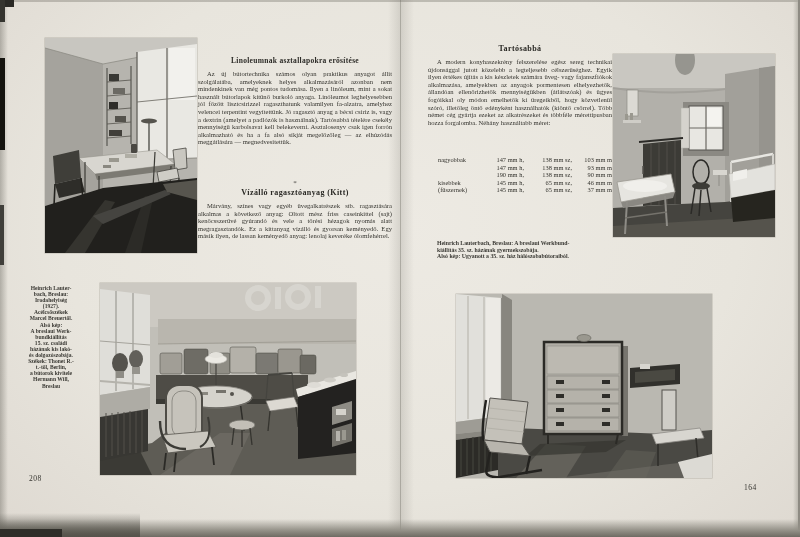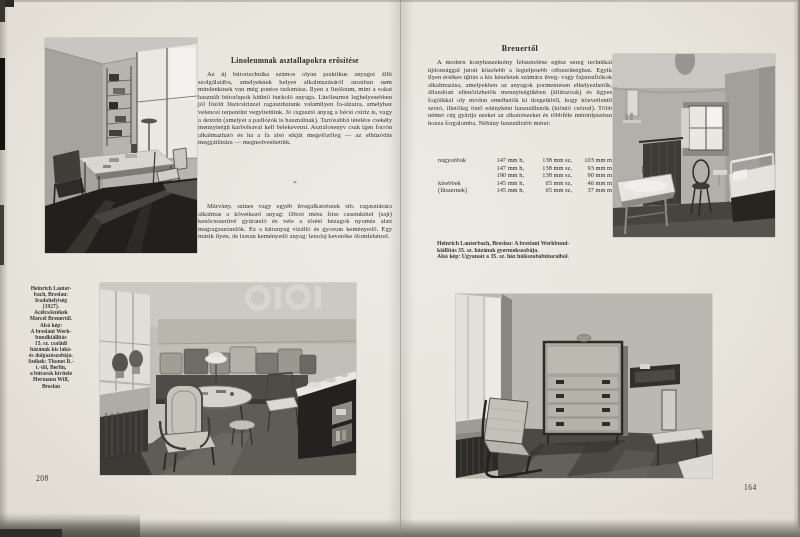--- a/index.html
+++ b/index.html
@@ -61,21 +61,21 @@
   .srow{display:flex;}
   .srow .c0{width:42px;text-align:left;}
   .srow .c1{width:44px;text-align:right;}
   .srow .c2{width:48px;text-align:right;}
   .srow .c3{width:40px;text-align:right;}
   .photo-caption{
     left:437px;top:240px;width:192px;
     font-size:5.8px;line-height:6.6px;font-weight:bold;color:#3a3934;white-space:pre-line;
   }
   .pagenum{font-size:7.5px;letter-spacing:.5px;color:#35342f;}
-  .pn-left{left:36px;top:474px;text-align:right;}
+  .pn-left{left:29px;top:474px;text-align:right;}
   .pn-right{left:744px;top:483px;}
 
   
   .photo{position:absolute;box-shadow:0 0 0 .5px rgba(120,117,108,.4);}
   .photo1{left:45px;top:38px;width:152px;height:215px;}
   .photo2{left:100px;top:283px;width:256px;height:192px;}
   .photo3{left:613px;top:54px;width:162px;height:183px;}
   .photo4{left:456px;top:294px;width:256px;height:184px;}
 </style>
 </head>
@@ -138,20 +138,21 @@
     <polygon points="0,168 58,150 152,140 152,215 0,215" fill="#21201d"></polygon>
     <polygon points="20,215 60,162 70,164 40,215" fill="#35342f"></polygon>
     <polygon points="80,215 100,158 108,160 96,215" fill="#2c2b27"></polygon>
     <polygon points="48,178 120,152 126,156 58,186" fill="#454440"></polygon>
     <polygon points="118,146 152,142 152,162 122,154" fill="#57554e"></polygon>
   </svg>
 
   <div class="abs subtitle">Linoleumnak asztallapokra erősítése</div>
   <p class="abs bodytext p1">Az új bútortechnika számos olyan praktikus anyagot állít szolgálatába, amelyeknek helyes alkalmazásáról azonban nem mindenkinek van még pontos tudomása. Ilyen a linóleum, mint a sokat használt bútorlapok kitűnő burkoló anyaga. Linóleumot leghelyesebben jól főzött lisztcsirizzel ragaszthatunk valamilyen fa-alzatra, amelyhez velencei terpentint vegyítettünk. Jó ragasztó anyag a bécsi csiriz is, vagy a dextrin (amelyet a padlózók is használnak). Tartósabbá tételére csekély mennyiségű karbolsavat kell belekeverni. Asztalosenyv csak igen forrón alkalmazható és ha a fa alsó síkját megelőzőleg — az elhúzódás meggátlására — megnedvesítettük.</p>
   <div class="abs sep">*</div>
+  <div class="abs h2-left">Vízálló ragasztóanyag (Kitt)</div>
   <p class="abs bodytext p2">Márvány, színes vagy egyéb üvegalkatrészek stb. ragasztására alkalmas a következő anyag: Oltott mész friss caseinkittel (sajt) kenőcsszerűvé gyúrandó és vele a törési hézagok nyomás alatt megragasztandók. Ez a kittanyag vízálló és gyorsan keményedő. Egy másik ilyen, de lassan keményedő anyag: lenolaj keveréke ólomfehérrel.</p>
   <div class="abs margin-caption">Heinrich Lauter-
 bach, Breslau:
 Irodahelyiség
 (1927).
 Acélcsőszékek
 Marcel Breuertől.
 Alsó kép:
 A breslaui Werk-
 bundkiállítás
@@ -256,21 +257,21 @@
     <rect x="236" y="126" width="10" height="6" fill="#d5d3cc"></rect>
     <rect x="236" y="148" width="4" height="10" fill="#b5b3ac"></rect>
     <rect x="242" y="147" width="4" height="10" fill="#9a988f"></rect>
     <ellipse cx="214" cy="102" rx="7" ry="3" fill="#dedcd6"></ellipse>
     <ellipse cx="230" cy="97" rx="6" ry="2.5" fill="#cfcdc6"></ellipse>
     <ellipse cx="244" cy="92" rx="4" ry="2" fill="#c5c3bc"></ellipse>
   </svg>
 
   <div class="abs pagenum pn-left">208</div>
 
-  <div class="abs h-right">Breuertől</div>
+  <div class="abs h-right">Tartósabbá</div>
   <p class="abs bodytext p-right">A modern konyhaszekrény felszerelése egész sereg technikai újdonsággal jutott közelebb a legteljesebb célszerűséghez. Egyik ilyen értékes újítás a kis készletek számára üveg- vagy fajanszfiókok alkalmazása, amelyekben az anyagok pormentesen elhelyezhetők, állandóan ellenőrizhetők mennyiségükben (átlátszóak) és ügyes fogóikkal oly módon emelhetők ki üregeikből, hogy közvetlenül szóró, illetőleg öntő edényként használhatók (kiöntő csőrrel). Több német cég gyártja ezeket az alkatrészeket és többféle mérettípusban hozza forgalomba. Néhány használtabb méret:</p>
 
   <div class="abs sizes">
     <div class="srow">
       <span class="c0">nagyobbak</span>
       <span class="c1">147 mm h,</span>
       <span class="c2">138 mm sz,</span>
       <span class="c3">103 mm m</span>
     </div>
     <div class="srow">

